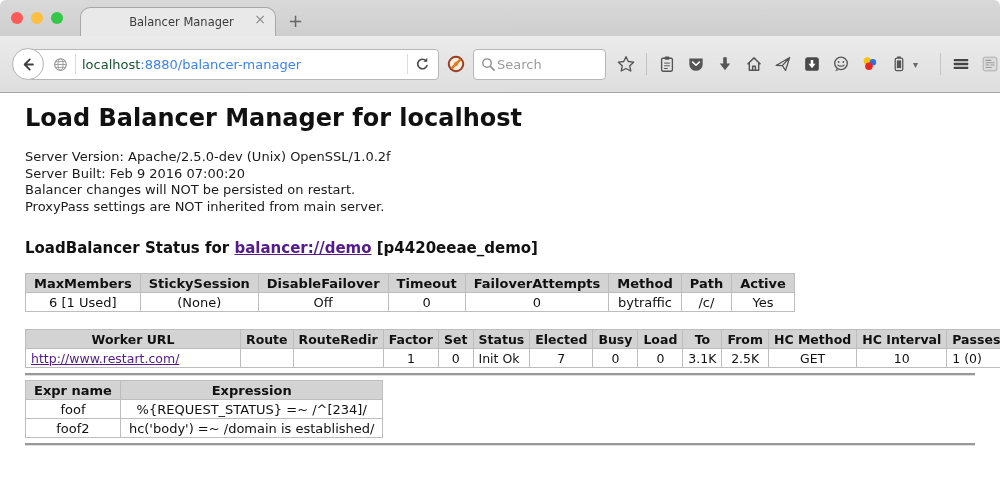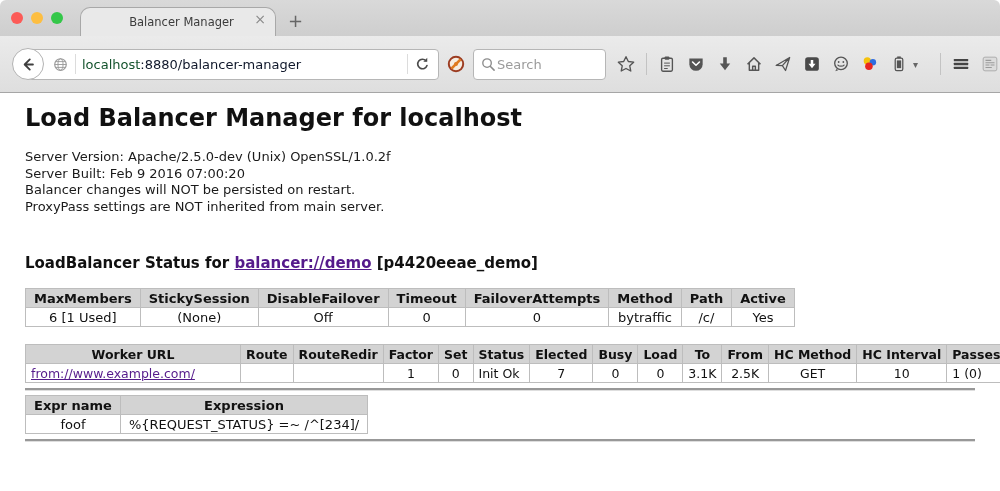--- a/index.html
+++ b/index.html
@@ -26,39 +26,39 @@
              padding:0 10px 0 12px; flex:none; }
   .round-btn { width:32px; height:32px; border-radius:50%; background:#fff;
                border:1px solid #b3b3b3; display:flex; align-items:center;
                justify-content:center; z-index:2; margin-right:-17px; flex:none; }
   .urlbar { height:31px; width:412px; background:#fff; border:1px solid #b6b6b6;
             border-radius:4px; display:flex; align-items:center;
             padding-left:24px; flex:none; }
   .urlbar .sep, .searchbar .sep { width:1px; height:20px; background:#dcdcdc; margin:0 6px; }
   .url-text { font-size:13px; flex:1; white-space:nowrap; overflow:hidden; }
   .url-domain { color:#14532d; }
-  .url-rest { color:#0f172a; }
+  .url-rest { color:#3b82f6; }
   .icon16 { width:17px; height:17px; flex:none; display:block; }
   .icon18 { width:18px; height:18px; flex:none; display:block; }
   .blocked-wrap { margin:0 8px; flex:none; }
   .searchbar { height:31px; width:133px; background:#fff; border:1px solid #b6b6b6;
                border-radius:4px; display:flex; align-items:center; padding:0 6px; flex:none; }
   .searchbar input { border:none; outline:none; width:90px; font-size:13px;
                      font-family:"DejaVu Sans",sans-serif; color:#701a75; background:transparent; }
   .searchbar input::placeholder { color:#9b9b9b; }
   .tool-icons { display:flex; align-items:center; margin-left:11px; gap:11px; flex:1; }
   .tbar-sep { width:1px; height:22px; background:#c3c3c3; }
   .caret { font-size:10px; color:#666; margin-left:-6px; }
   .push { flex:1; }
 
   
   .content { background:#fff; padding:0 25px; flex:1; }
   h1 { font-size:24px; font-weight:bold; color:#111; margin:11px 0 17px; line-height:28px; }
   .info-line { font-size:13px; color:#1a1a1a; line-height:16.6px; }
-  h3 { font-size:15px; font-weight:bold; margin:39px 0 16px; color:#111; }
+  h3 { font-size:15px; font-weight:bold; margin:24px 0 16px; color:#111; }
   h3 a { color:#551a8b; text-decoration:underline; }
   table { border-collapse:collapse; font-size:13px; color:#111;
           border:1px solid #8f8f8f; background:#fff; }
   th, td { border:1px solid #bdbdbd; padding:1px 8px; height:19px;
            white-space:nowrap; text-align:center; }
   th { background:#d3d3d3; font-weight:bold; }
   td a { color:#551a8b; text-decoration:underline; }
   .tal { text-align:left; }
   .worker-table { margin-top:17px; font-size:12.5px; }
   .worker-table th, .worker-table td { padding:1px 5px; }
@@ -235,21 +235,21 @@
         <th>Load</th>
         <th>To</th>
         <th>From</th>
         <th>HC Method</th>
         <th>HC Interval</th>
         <th>Passes</th>
         <th>Fails</th>
 
       </tr>
       <tr>
-        <td class="tal"><a href="#">from://www.example.com/</a></td>
+        <td class="tal"><a href="#">http://www.restart.com/</a></td>
         <td></td>
         <td></td>
         <td>1</td>
         <td>0</td>
         <td class="tal">Init Ok</td>
         <td>7</td>
         <td>0</td>
         <td>0</td>
         <td>3.1K</td>
         <td>2.5K</td>
@@ -267,18 +267,22 @@
     <table class="health-table">
       <tbody>
       <tr>
         <th style="min-width:78px;">Expr name</th>
         <th style="min-width:225px;">Expression</th>
       </tr>
       <tr>
         <td>foof</td>
         <td class="expr">%{REQUEST_STATUS} =~ /^[234]/</td>
       </tr>
+      <tr>
+        <td>foof2</td>
+        <td class="expr">hc('body') =~ /domain is established/</td>
+      </tr>
     </tbody>
       </table>
 
     <hr class="rule rule-wrap">
   </div>
 </div>
 
 </body></html>

